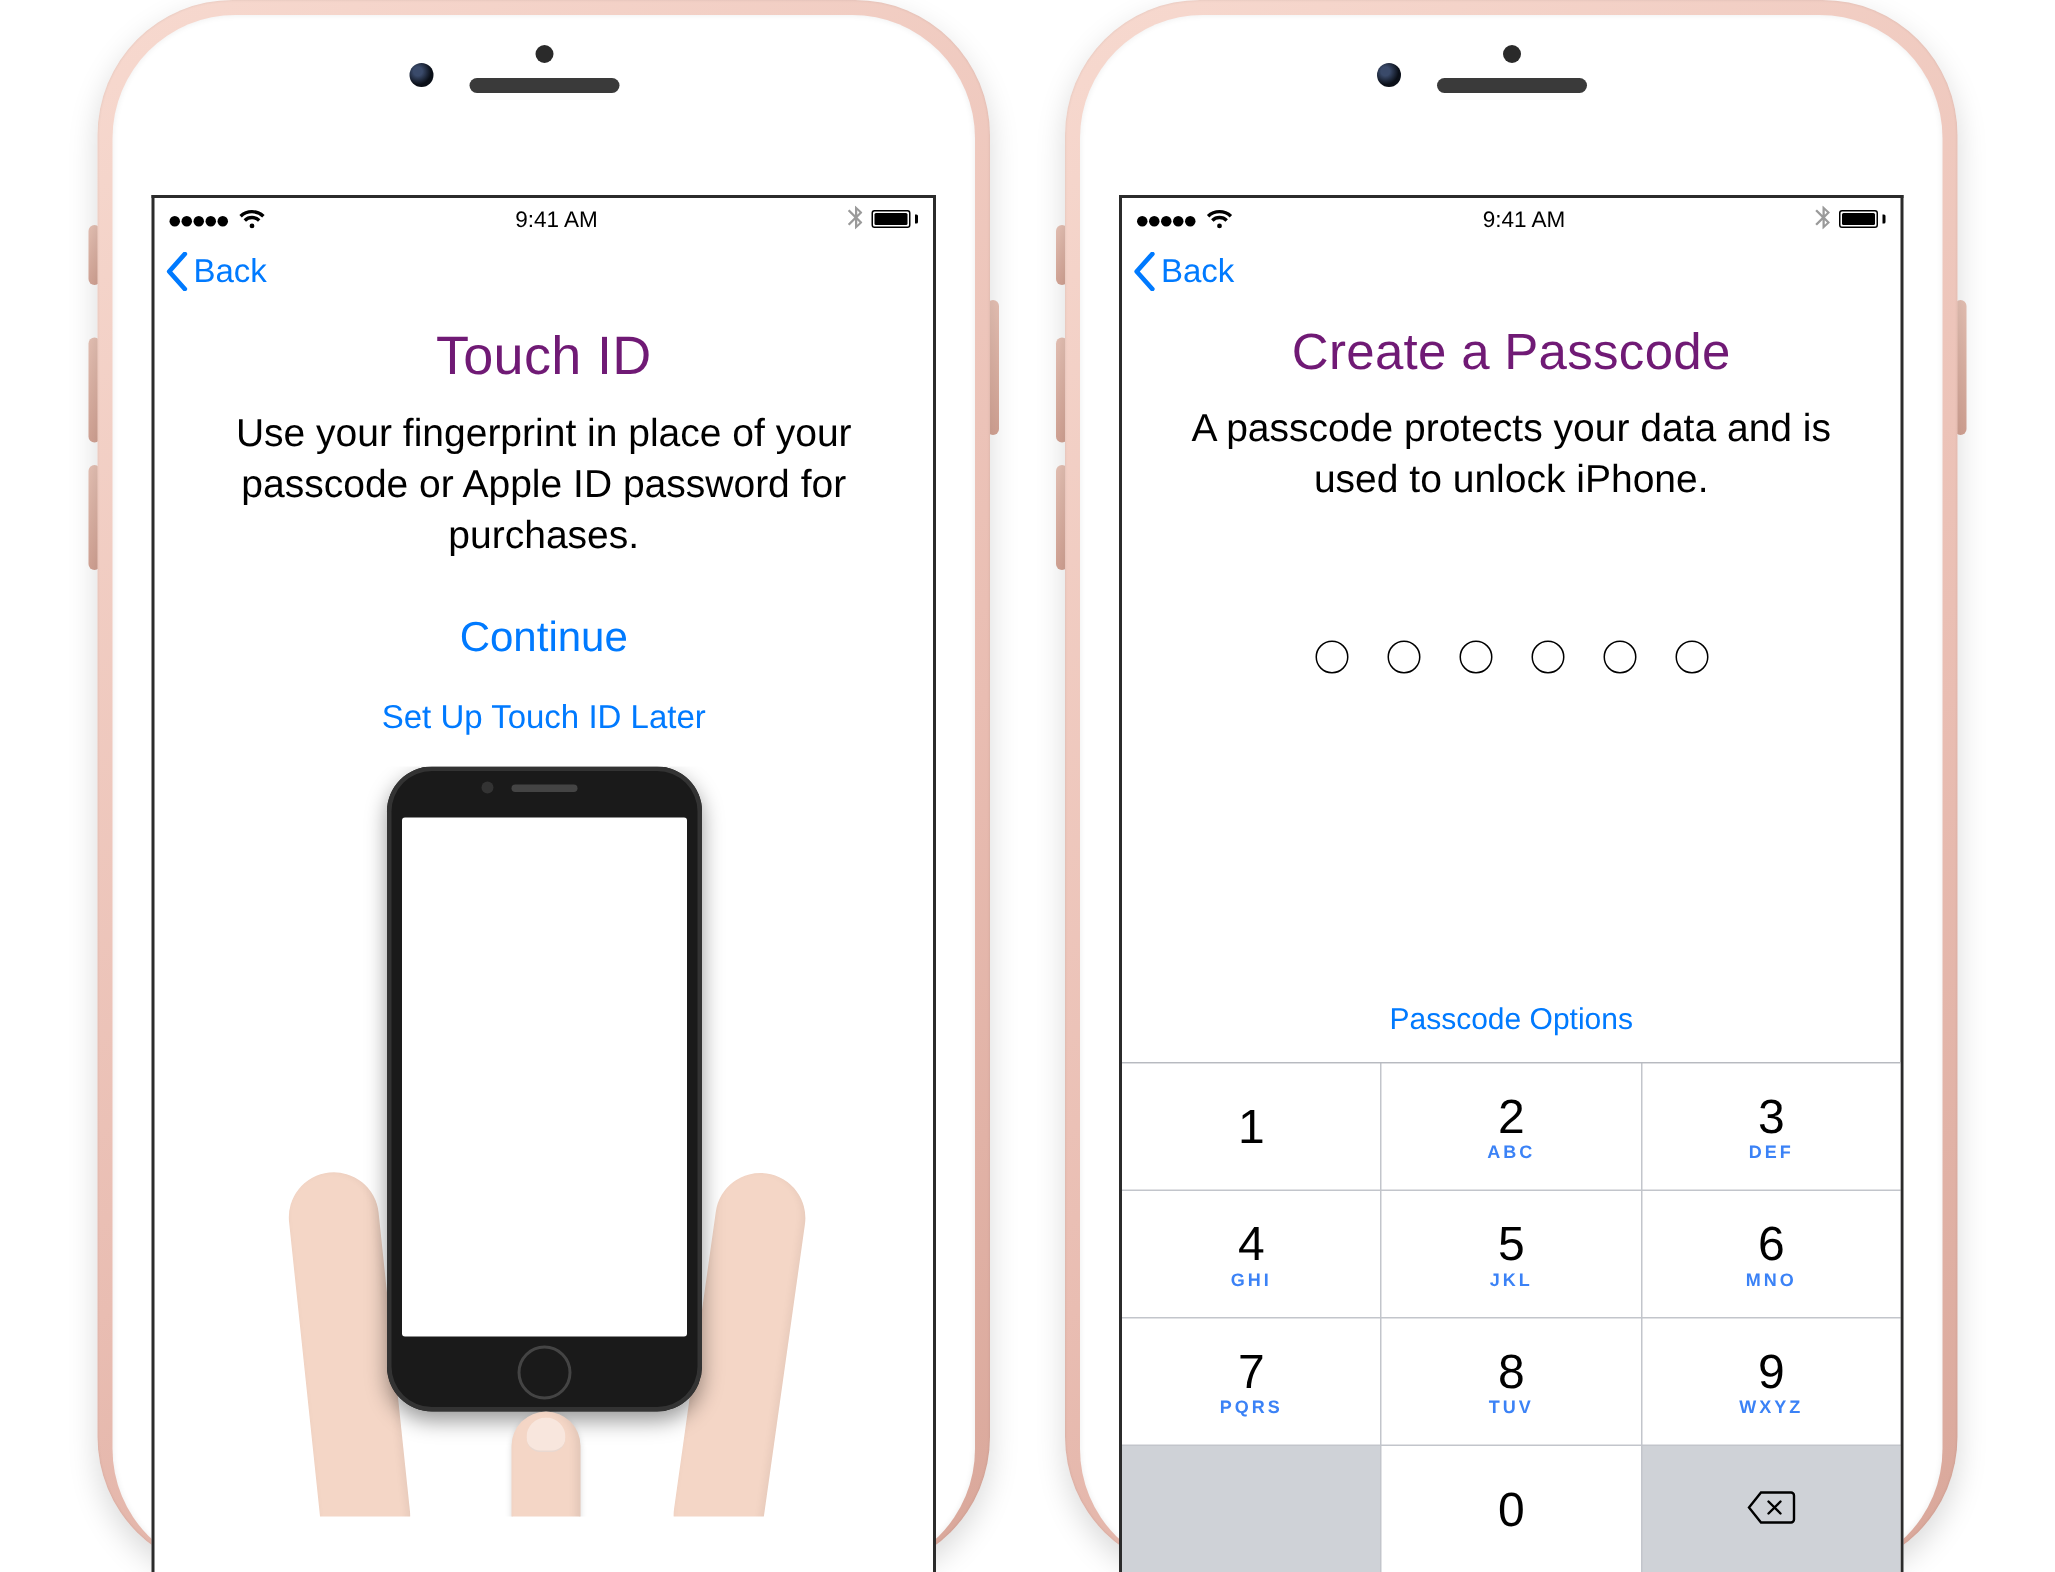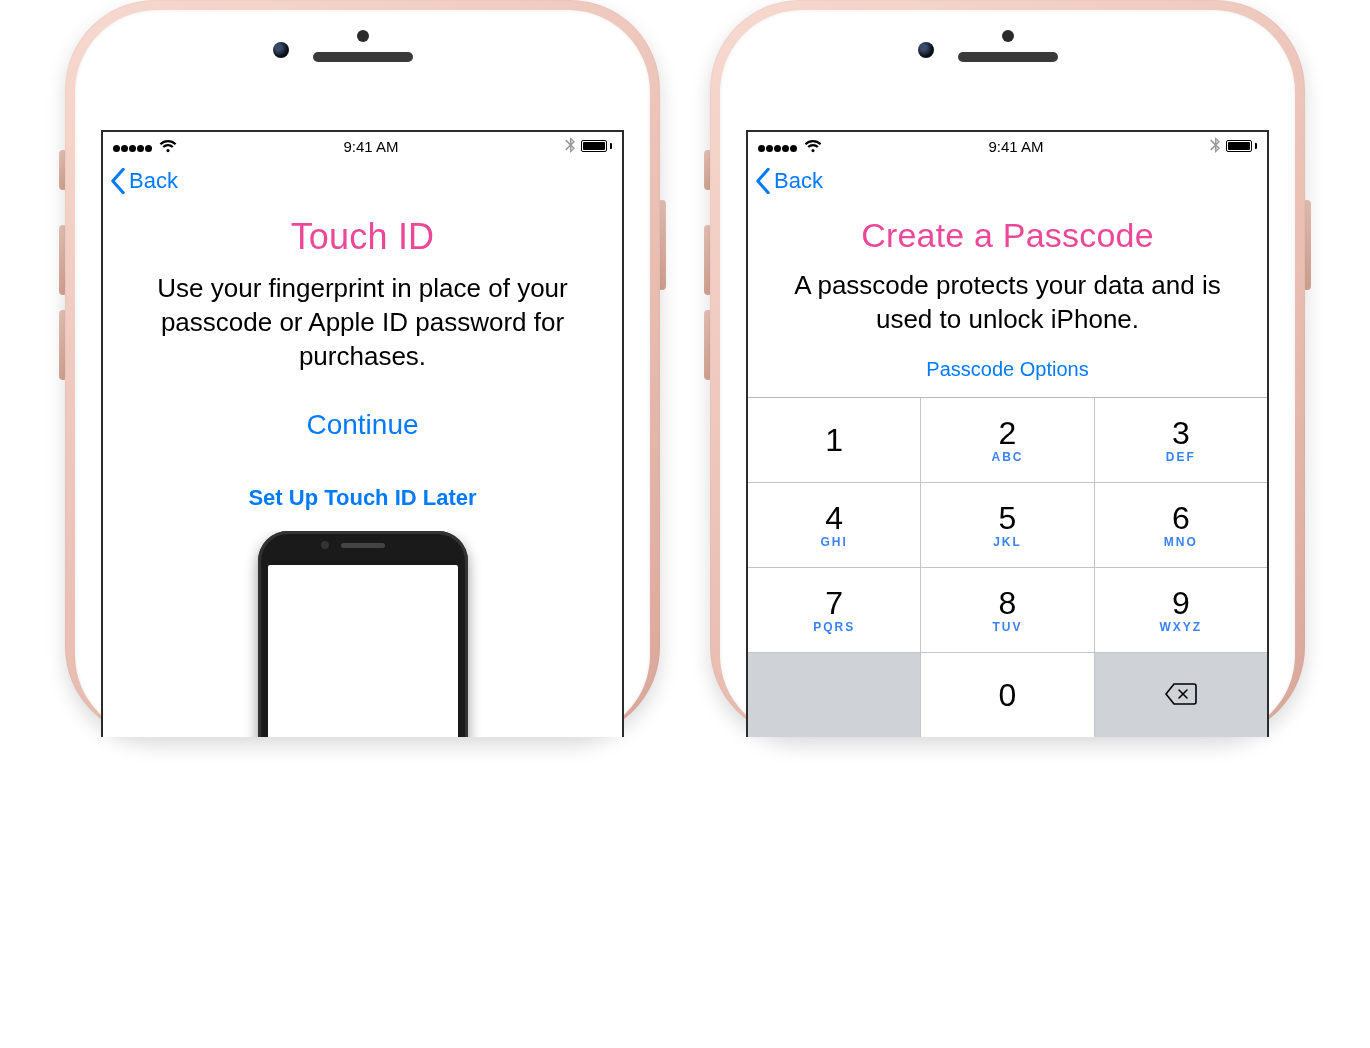--- a/index.html
+++ b/index.html
@@ -11,21 +11,21 @@
     position: relative;
   }
   .phones {
     display: flex;
     justify-content: center;
     gap: 50px;
     padding-top: 0;
   }
   .phone {
     width: 595px;
-    height: 737px;
+    height: 1048px;
     position: relative;
   }
   
   .frame {
     position: absolute;
     inset: 0;
     border-radius: 90px;
     background: linear-gradient(145deg,#f7d9cf,#e9bdb2 60%,#d9a79a);
     box-shadow: 0 8px 20px rgba(0,0,0,0.15), inset 0 0 2px rgba(0,0,0,0.1);
   }
@@ -84,25 +84,25 @@
   .navback {
     display:flex; align-items:center; gap:2px;
     padding:8px 8px 0 6px;
     color:#007aff; font-size:22px; font-weight:400;
     cursor:pointer;
   }
   .navback svg { width:18px; height:26px; }
 
   
   .content { padding: 16px 24px 0; text-align:center; }
-  .title { font-size:36px; font-weight:300; letter-spacing:0.2px; color:#ec4899; margin-top:6px; }
+  .title { font-size:36px; font-weight:300; letter-spacing:0.2px; color:#701a75; margin-top:6px; }
   .title.small { font-size:34px; }
   .subtitle { font-size:26px; color:#000; line-height:1.3; margin-top:14px; font-weight:400; padding:0 6px; }
   .link-btn-lg { font-size:28px; color:#007aff; margin-top:36px; background:none; border:none; cursor:pointer; font-weight:400; font-family:inherit; }
-  .link-btn { font-size:22px; color:#007aff; margin-top:44px; background:none; border:none; cursor:pointer; font-weight:700; font-family:inherit; }
+  .link-btn { font-size:22px; color:#007aff; margin-top:24px; background:none; border:none; cursor:pointer; font-weight:400; font-family:inherit; }
 
   
   .illus { position:relative; width:100%; height:500px; margin-top:20px; overflow:hidden; }
   .mini-phone {
     position:absolute; left:50%; transform:translateX(-50%);
     top:0; width:210px; height:430px;
     background:#1a1a1a; border-radius:30px;
     box-shadow:0 6px 14px rgba(0,0,0,0.4), inset 0 0 0 3px #333;
   }
   .mini-phone::before { content:""; position:absolute; top:12px; left:50%; transform:translateX(-22px); width:44px; height:5px; background:#444; border-radius:3px; }

